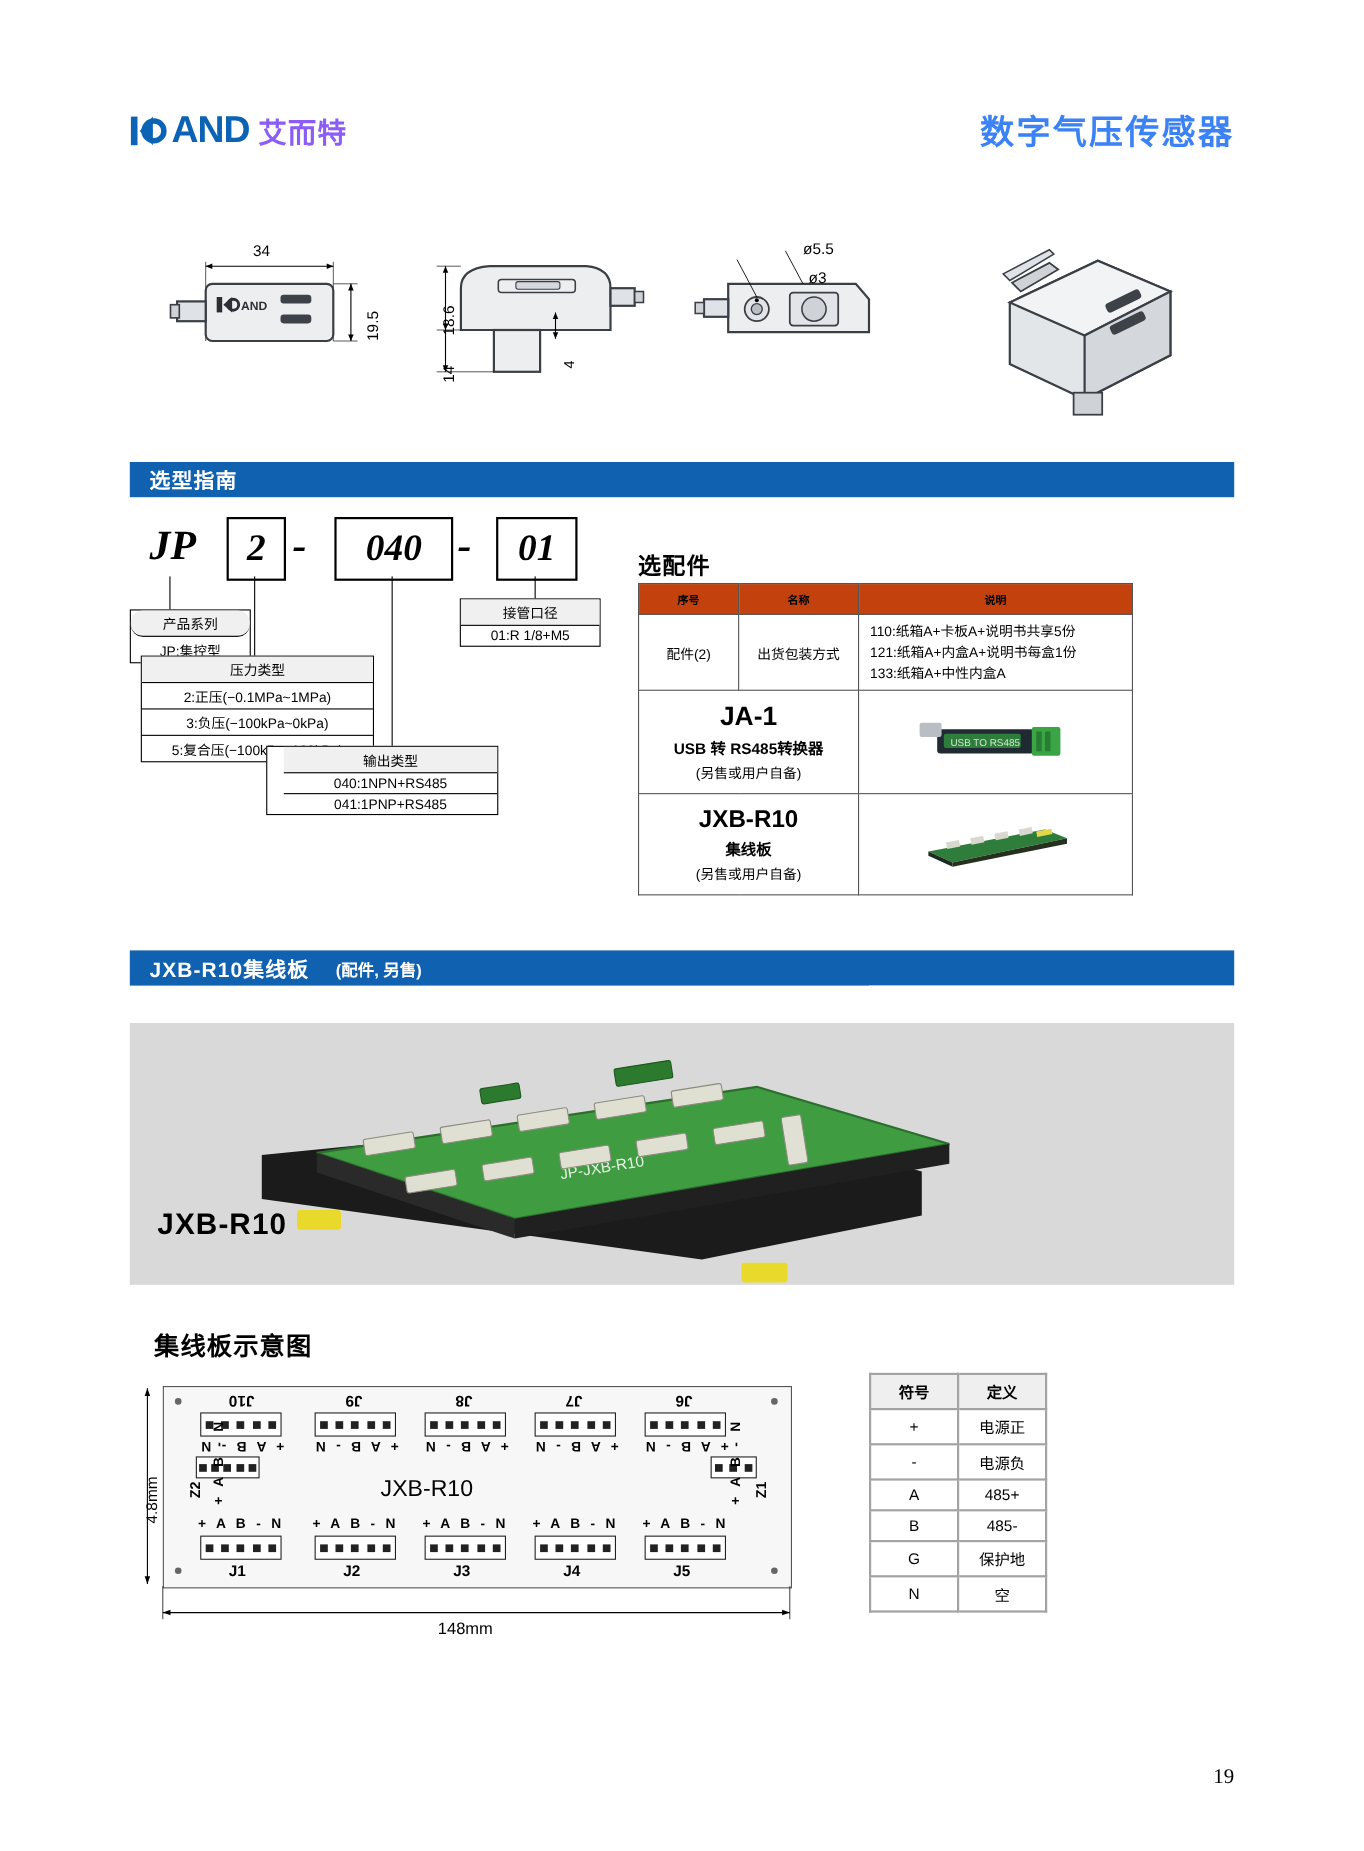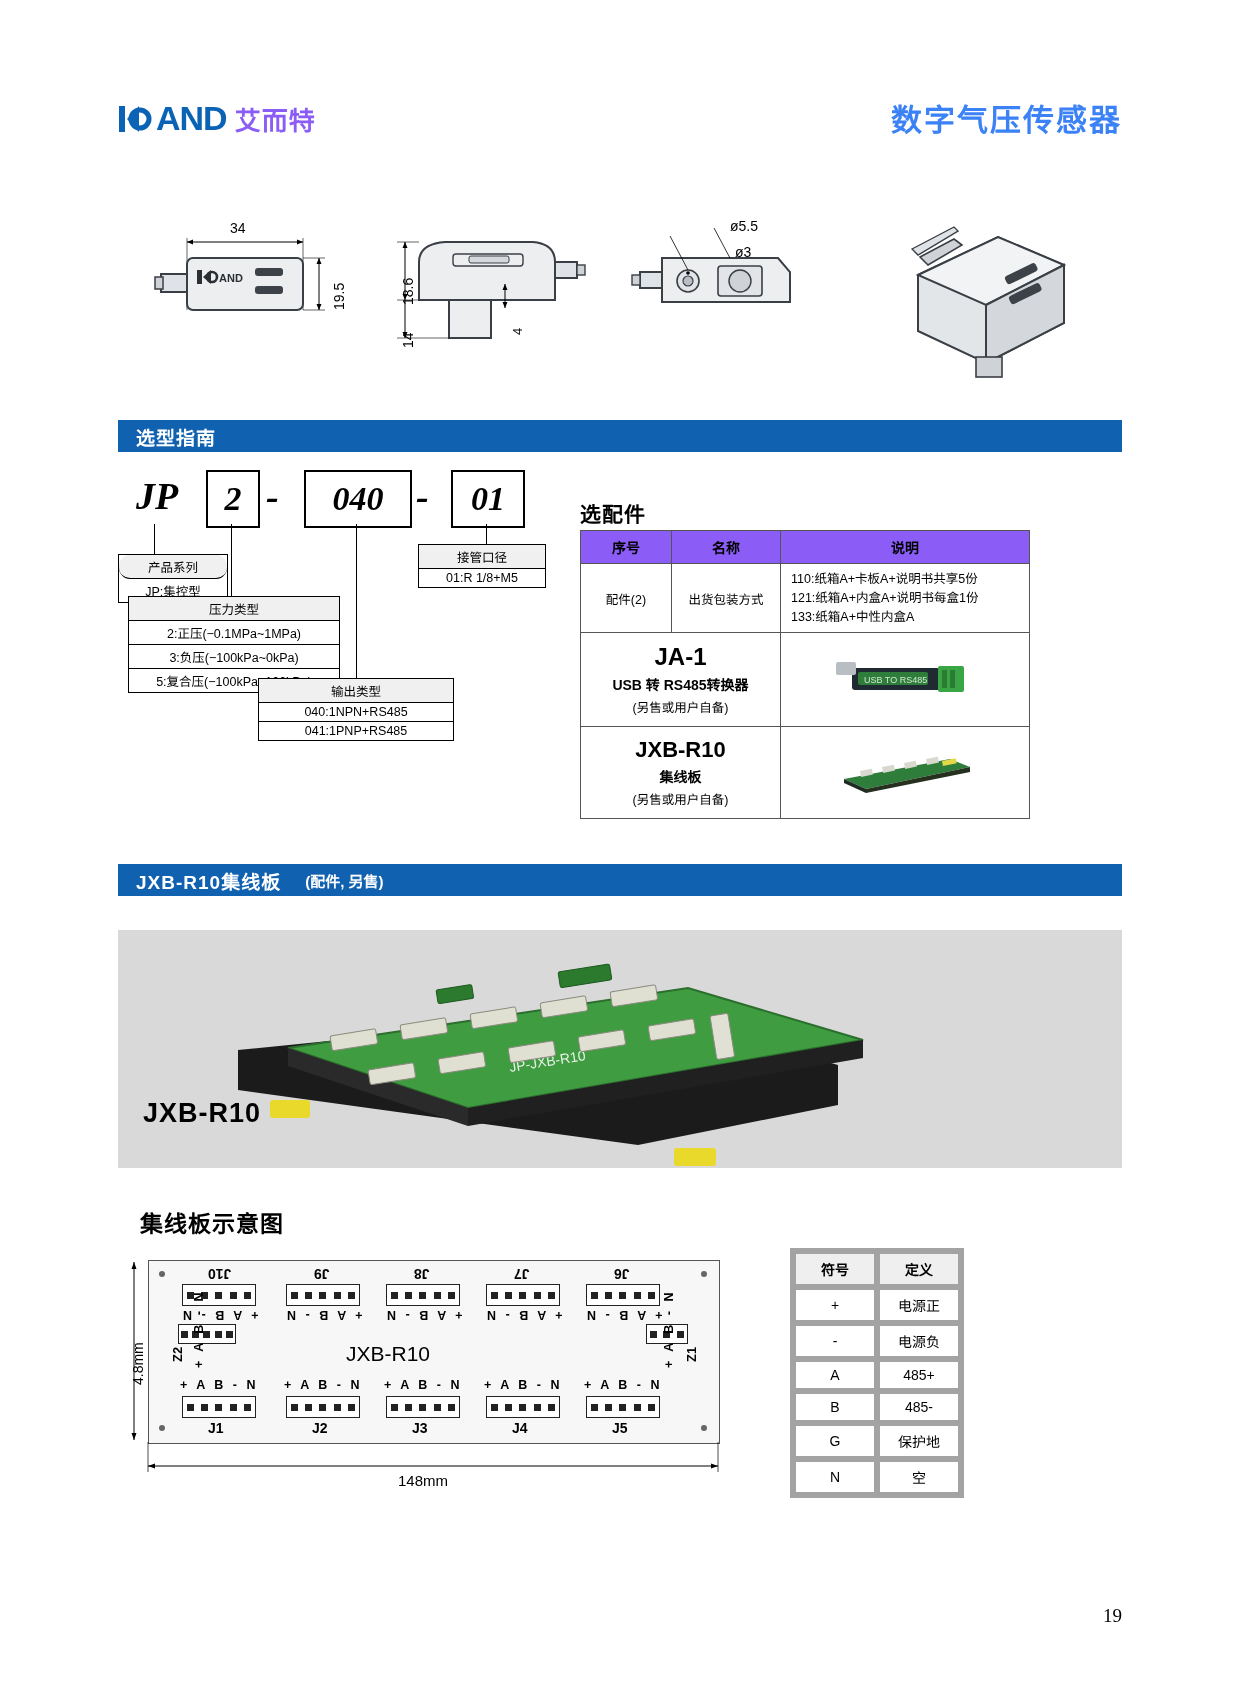--- a/index.html
+++ b/index.html
@@ -29,25 +29,25 @@
   .code-txt{position:absolute;font-weight:bold;font-style:italic;font-size:38px;font-family:"Liberation Serif",serif;}
   .spec-box{position:absolute;border:1px solid #000;background:#fff;}
   .spec-box .row{font-size:12.5px;padding:2px 8px;border-bottom:1px solid #000;text-align:center;white-space:nowrap;}
   .spec-box .row:last-child{border-bottom:none;}
   .leader{position:absolute;background:#000;}
 
   
   table{border-collapse:collapse;}
   .opt-table{position:absolute;font-size:12.5px;}
   .opt-table th,.opt-table td{border:1px solid #555;padding:6px 6px;text-align:center;vertical-align:middle;}
-  .opt-table th{background:#8b5cf6;font-weight:bold;font-size:14px;}
+  .opt-table th{background:#c2410c;font-weight:bold;font-size:10px;}
   .opt-table td.left{text-align:left;padding-left:10px;line-height:1.5;}
 
   .sym-table{position:absolute;font-size:14px;}
-  .sym-table th,.sym-table td{border:6px solid #a3a3a3;padding:5px 0;width:78px;text-align:center;}
+  .sym-table th,.sym-table td{border:2px solid #a3a3a3;padding:5px 0;width:78px;text-align:center;}
   .sym-table th{background:#efefef;font-weight:bold;}
 
   
   .photo-area{position:absolute;background:#d9d9d9;}
   .photo-label{position:absolute;font-size:27px;font-weight:bold;letter-spacing:1px;}
 
   
   .sch{position:absolute;border:1px solid #555;background:#f7f7f7;}
   .conn{position:absolute;border:1px solid #222;background:#fff;display:flex;align-items:center;justify-content:space-around;}
   .conn .pin{width:7px;height:7px;background:#222;}
@@ -191,21 +191,21 @@
       <div class="row">JP:集控型</div>
     </div>
 
     <div class="spec-box" style="left:10px;top:126px;width:210px;">
       <div class="row" style="background:#f0f0f0;">压力类型</div>
       <div class="row">2:正压(−0.1MPa~1MPa)</div>
       <div class="row">3:负压(−100kPa~0kPa)</div>
       <div class="row">5:复合压(−100kPa~100kPa)</div>
     </div>
 
-    <div class="spec-box" style="left:140px;top:208px;width:194px;">
+    <div class="spec-box" style="left:124px;top:208px;width:194px;padding-left:15px;">
       <div class="row" style="background:#f0f0f0;">输出类型</div>
       <div class="row">040:1NPN+RS485</div>
       <div class="row">041:1PNP+RS485</div>
     </div>
 
     <div class="spec-box" style="left:300px;top:74px;width:126px;">
       <div class="row" style="background:#f0f0f0;">接管口径</div>
       <div class="row">01:R 1/8+M5</div>
     </div>
   </div>

